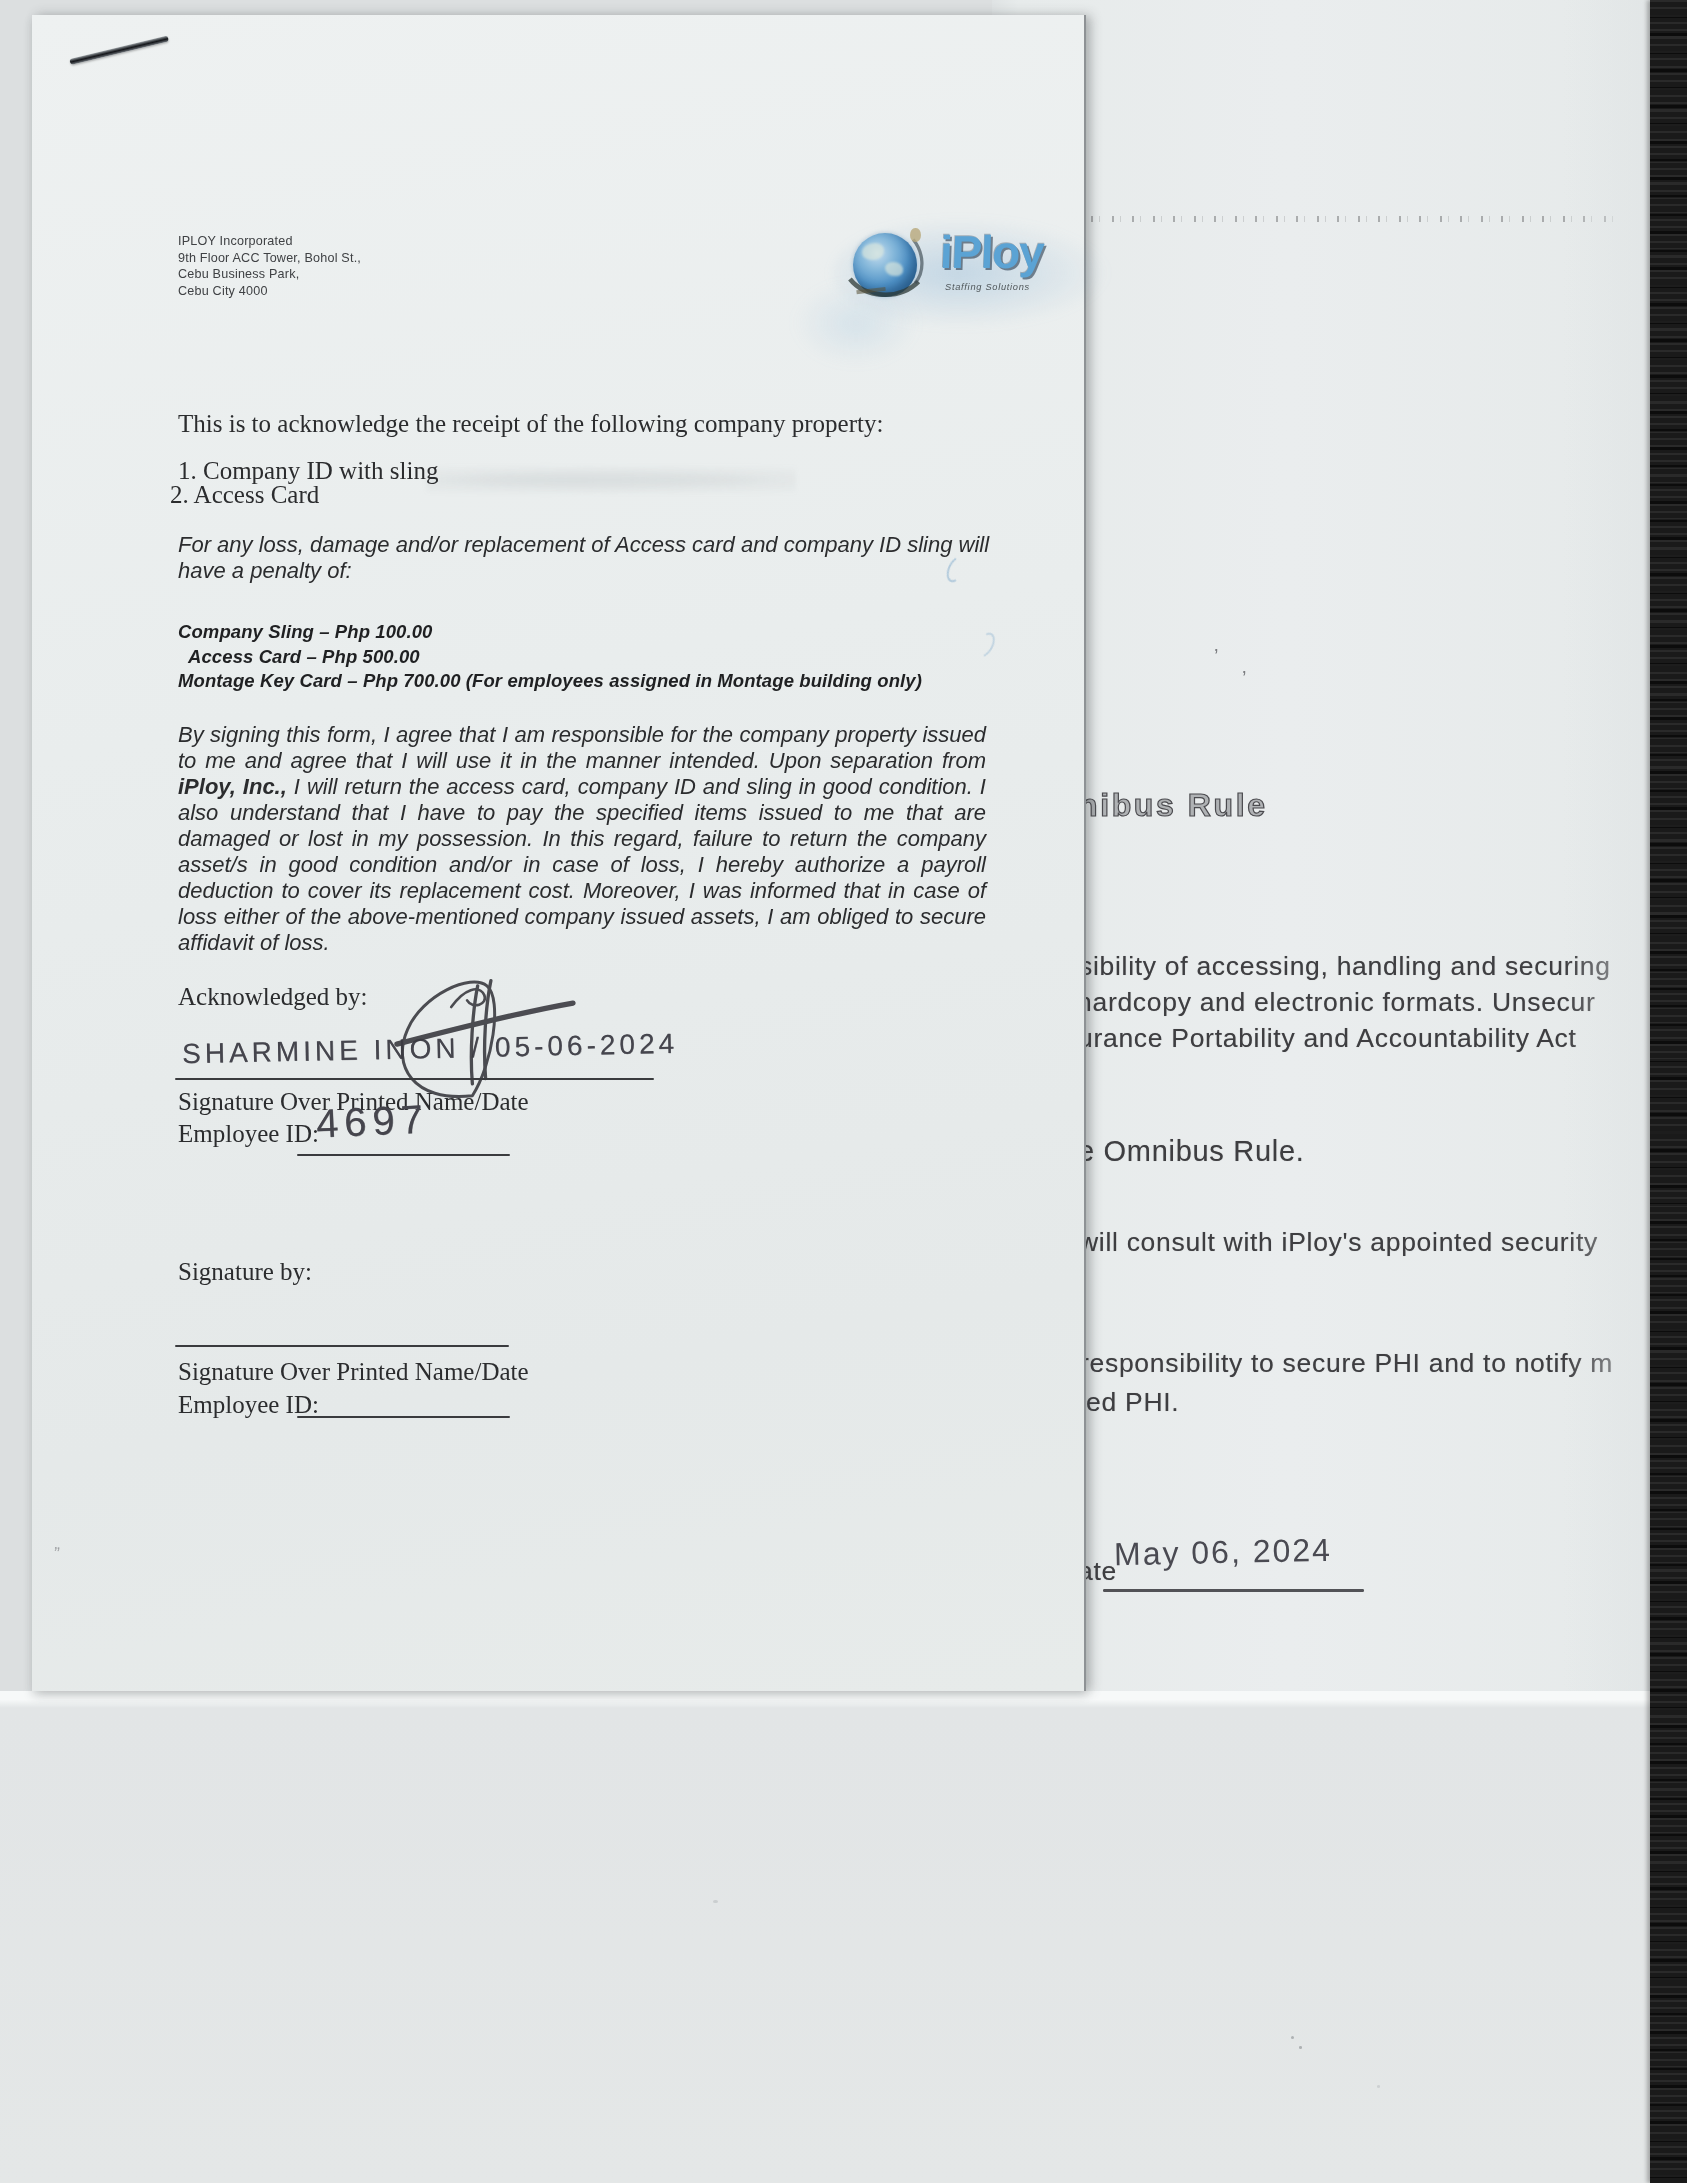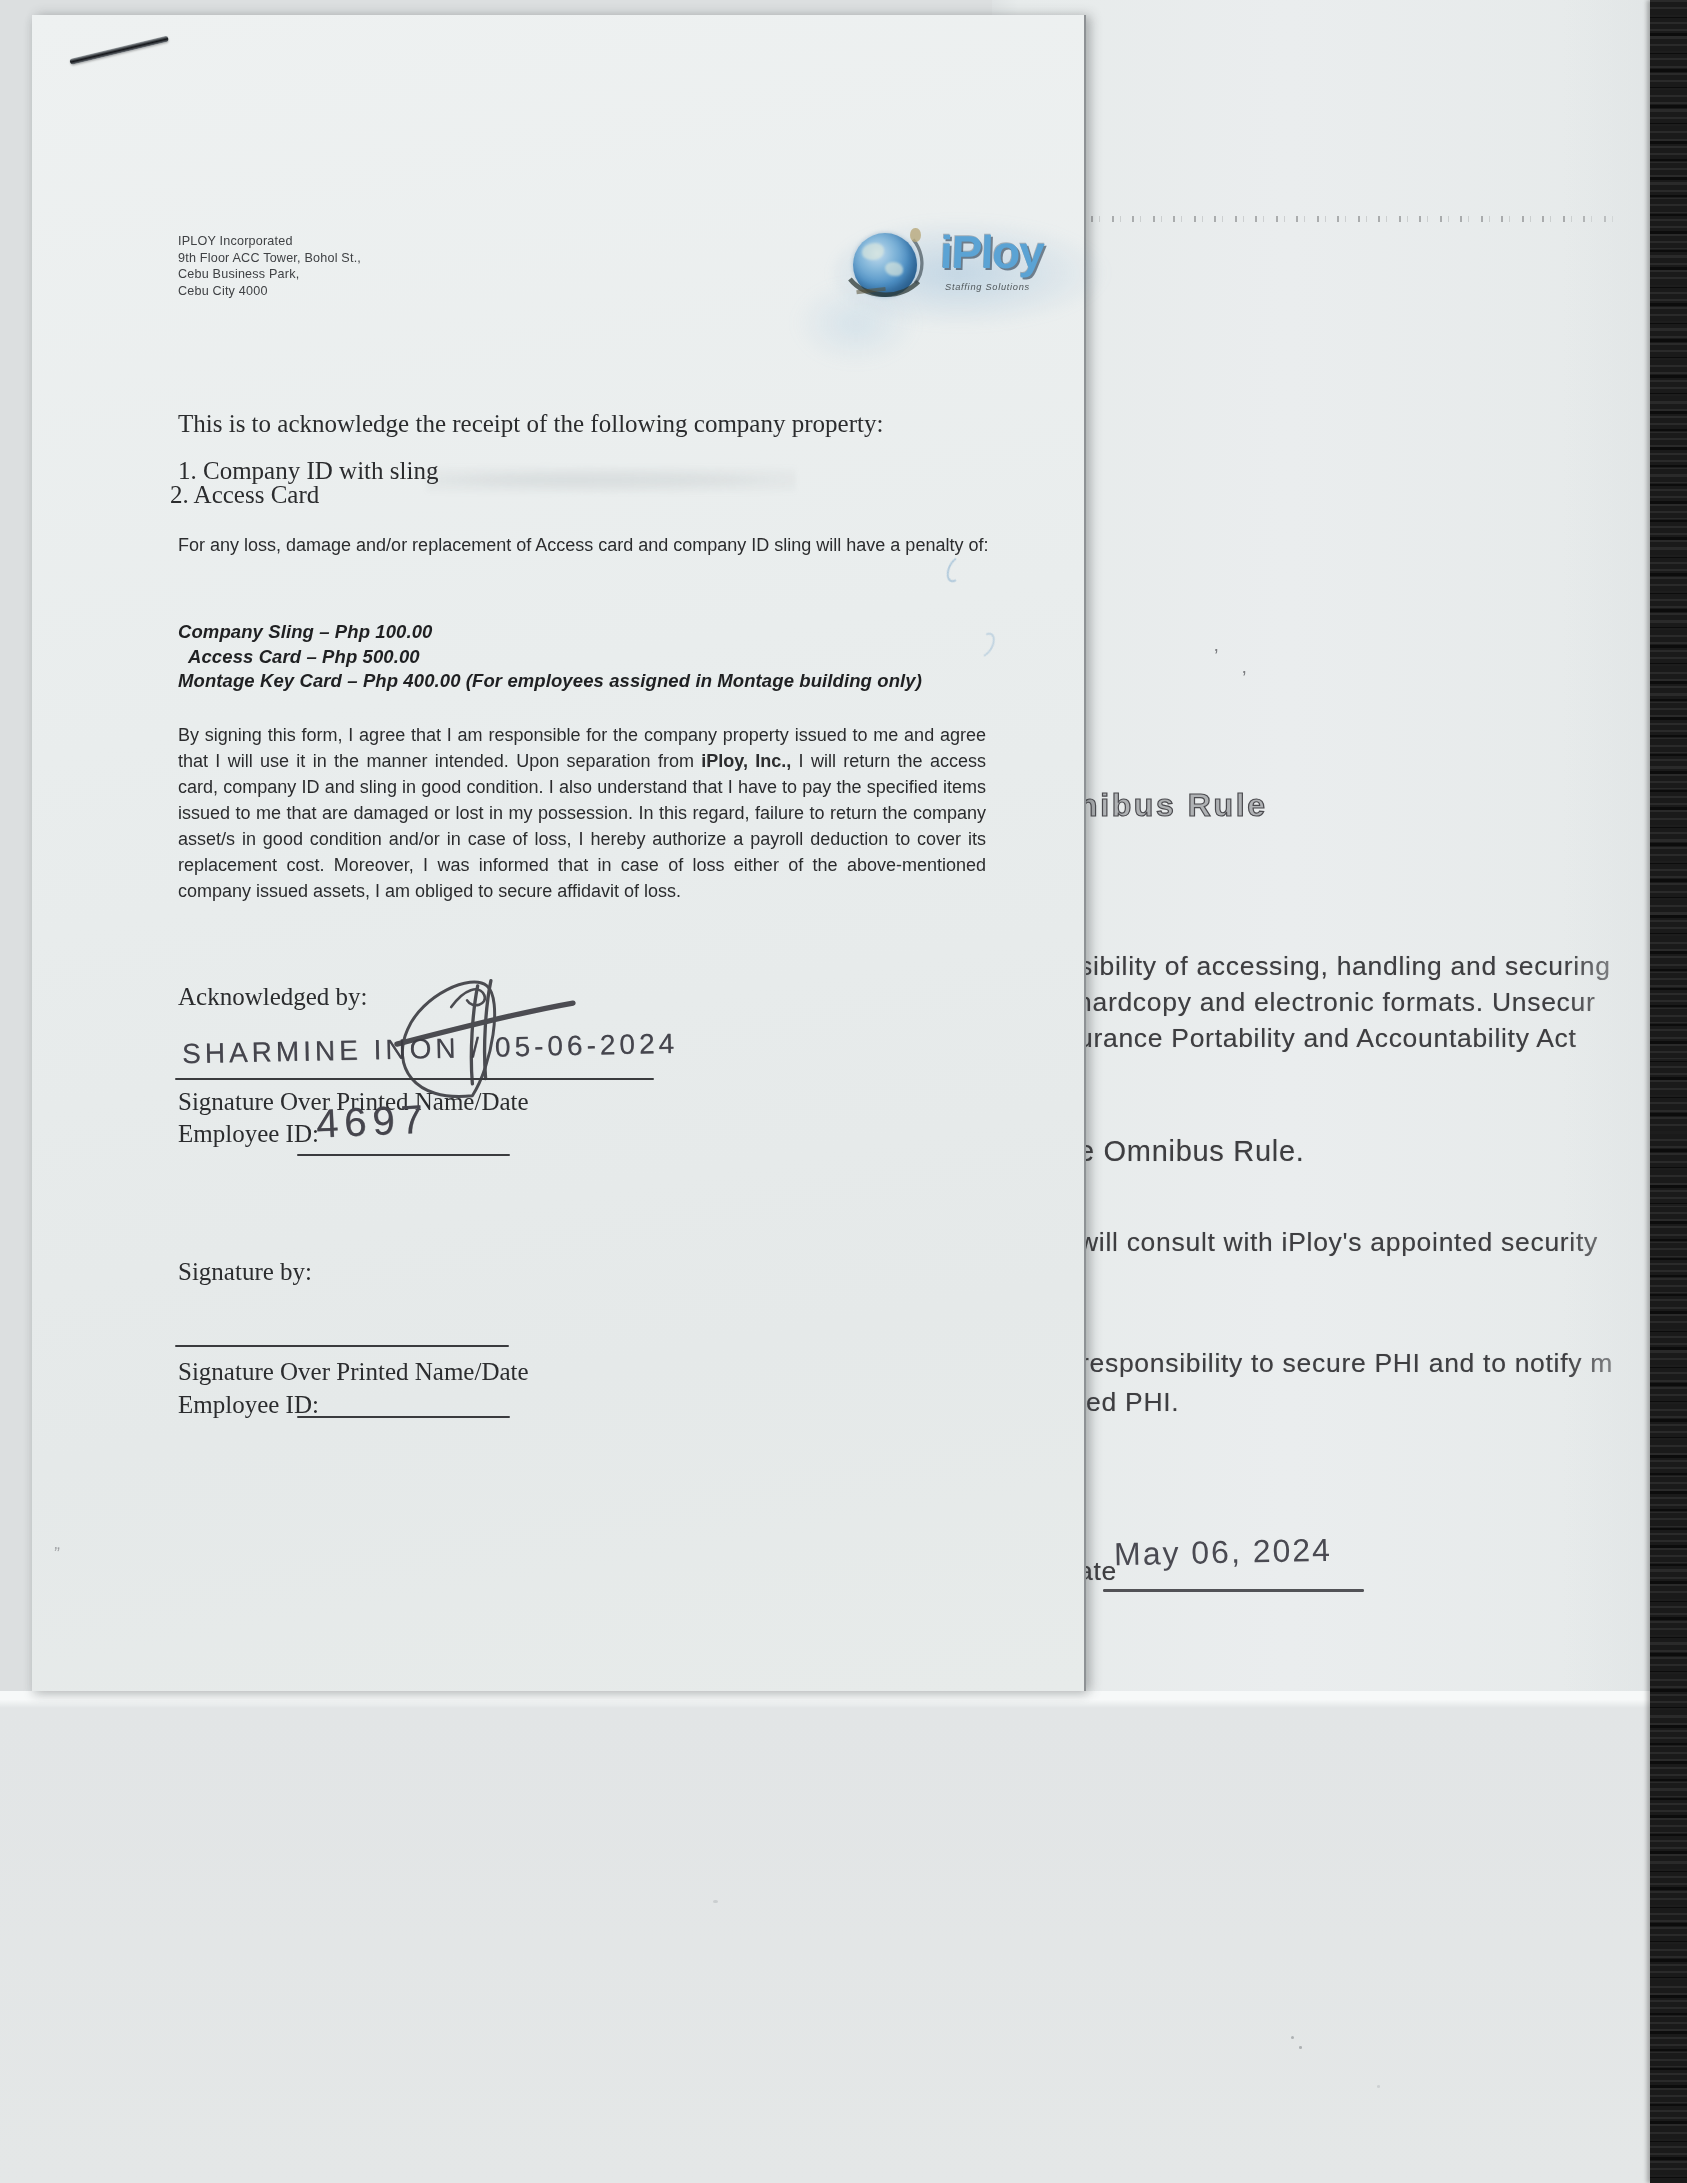--- a/index.html
+++ b/index.html
@@ -65,21 +65,21 @@
     box-shadow:4.6px 0 10.6px rgba(58,63,66,0.30), 0 5.3px 9.3px rgba(58,63,66,0.14);
     color:#2c2d2f;
     margin-left:16px;
   }
   .addr-line{position:absolute;font-size:12.6px;line-height:16.5px;color:#3f4144;letter-spacing:0.2px;white-space:nowrap;}
   .doc-title{
     position:absolute;font-size:20.5px;font-weight:bold;color:#242527;
     text-align:center;white-space:nowrap;text-shadow:0 0 0.7px rgba(36,37,39,0.4);
   }
   .body-text{position:absolute;font-size:25px;line-height:26px;color:#2b2c2e;white-space:nowrap;font-family:Liberation Serif, serif;}
-  .body-wrap{position:absolute;font-size:18px;line-height:26px;color:#2b2c2e;white-space:normal;}
+  .body-wrap{position:absolute;font-size:22px;line-height:26px;color:#2b2c2e;white-space:normal;font-style:italic;}
   .penalty{
     position:absolute;font-size:18.5px;font-weight:bold;font-style:italic;
     color:#1f2022;letter-spacing:0.1px;white-space:nowrap;
   }
   .just{text-align:justify;}
   .hand{
     position:absolute;color:#45454d;white-space:nowrap;
     text-shadow:0.3px 0.3px 0 rgba(69,69,77,0.55);
   }
   .hw-name{font-size:28px;letter-spacing:4px;transform:rotate(-1.2deg);}
@@ -202,21 +202,21 @@
 
     <div class="abs ghost-bleed"></div>
 
     <div class="body-text" style="left:146px;top:443px;">1. Company ID with sling</div>
     <div class="body-text" style="left:138px;top:467px;">2. Access Card</div>
 
     <div class="body-wrap" style="left:146px;top:517px;width:820px;">For any loss, damage and/or replacement of Access card and company ID sling will have a penalty of:</div>
 
     <div class="penalty" style="left:146px;top:606px;">Company Sling – Php 100.00</div>
     <div class="penalty" style="left:156px;top:631px;">Access Card – Php 500.00</div>
-    <div class="penalty" style="left:146px;top:655px;">Montage Key Card – Php 400.00 (For employees assigned in Montage building only)</div>
+    <div class="penalty" style="left:146px;top:655px;">Montage Key Card – Php 700.00 (For employees assigned in Montage building only)</div>
 
     <div class="blue-dash" style="left:916px;top:541px;"></div>
     <div class="blue-dash" style="left:945px;top:617px;transform:rotate(-150deg);opacity:0.7;"></div>
 
     <div class="body-wrap just" style="left:146px;top:707px;width:808px;">
       <span>By signing this form, I agree that I am responsible for the company property issued to me and agree that I will use it in the manner intended.  Upon separation from </span><span style="font-weight:bold;">iPloy, Inc.,</span><span> I will return the access card, company ID and sling in good condition. I also understand that I have to pay the specified items issued to me that are damaged or lost in my possession.  In this regard, failure to return the company asset/s in good condition and/or in case of loss, I hereby authorize a payroll deduction to cover its replacement cost. Moreover, I was informed that in case of loss either of the above-mentioned company issued assets, I am obliged to secure affidavit of loss.</span>
     </div>
 
     <div class="body-text" style="left:146px;top:969px;">Acknowledged by:</div>
 

